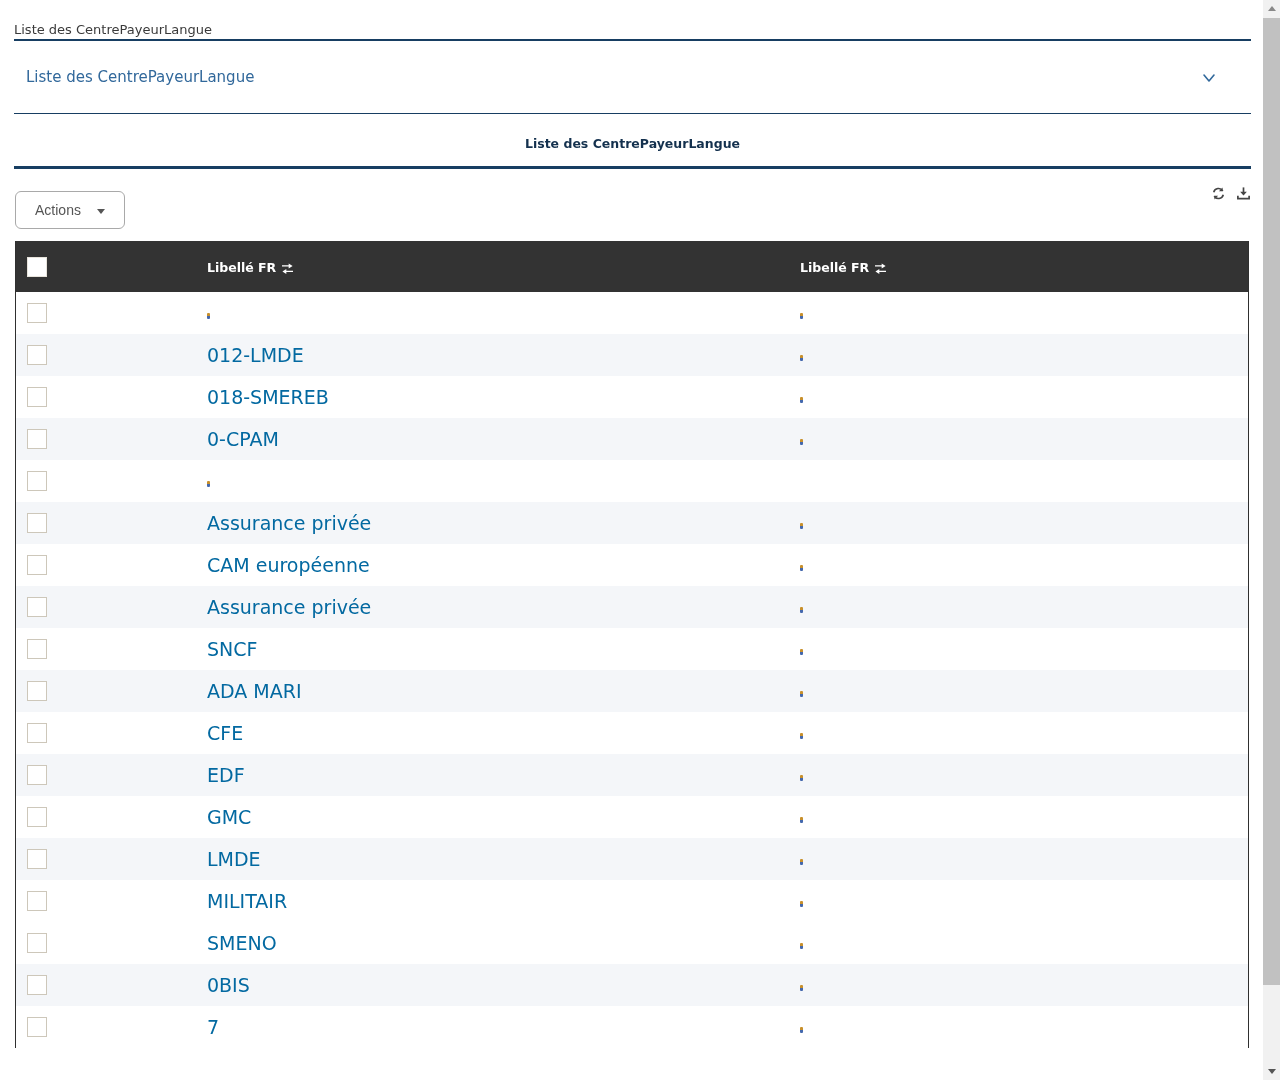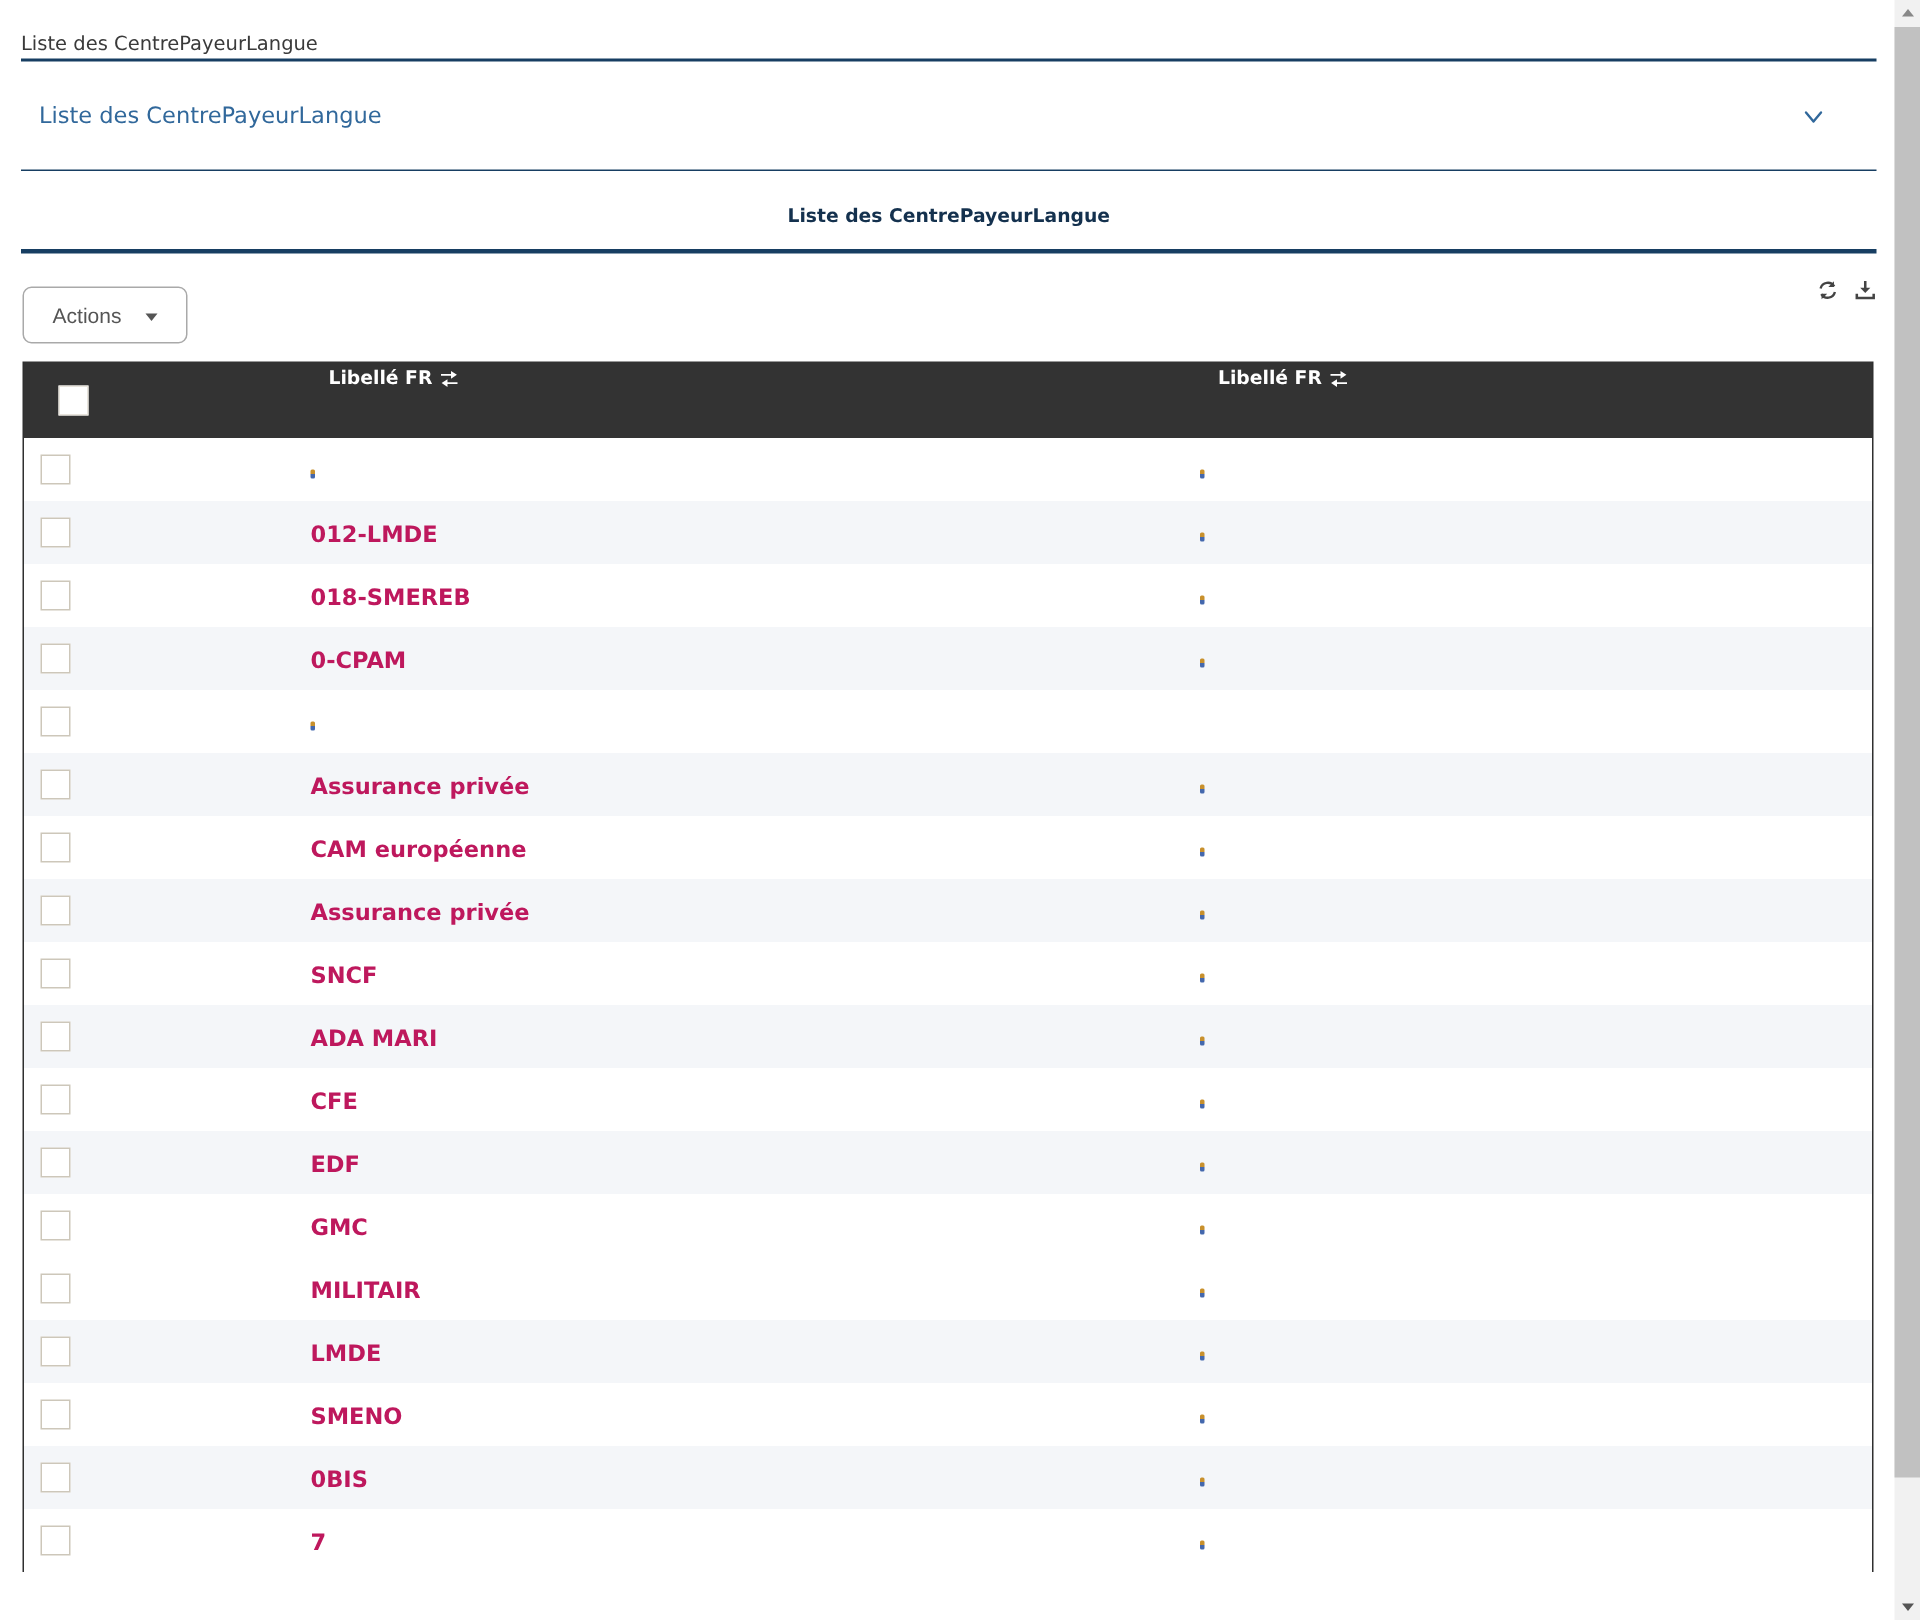--- a/index.html
+++ b/index.html
@@ -31,34 +31,34 @@
                  font-size:14px; color:#555; cursor:pointer; }
   .caret-down { width:0; height:0; border-left:4px solid transparent; border-right:4px solid transparent;
                 border-top:5px solid #555; margin-top:2px; }
   .tool-icon { position:absolute; width:15px; height:15px; cursor:pointer; }
   .refresh-icon { left:1211px; top:186px; }
   .download-icon { left:1236px; top:186px; }
 
   
   .grid { position:absolute; left:15px; top:241px; width:1234px;
           border-left:1px solid #2f2f2f; border-right:1px solid #2f2f2f; }
-  .ghead { display:flex; height:51px; background:#333333; color:#ffffff;padding-left:12px; }
+  .ghead { display:flex; align-items:center; height:51px; background:#333333; color:#ffffff; }
   .gcol-cb  { width:184px; flex:0 0 184px; display:flex; align-items:center; }
   .gcol-1   { width:593px; flex:0 0 593px; padding-left:7px; }
   .gcol-2   { flex:1 1 auto; padding-left:7px; }
   .head-label { font-size:12.5px; font-weight:bold; display:inline-flex; align-items:center; gap:5px; }
   .sort-icon { display:inline-block; width:13px; height:11px; }
 
   .cb { width:20px; height:20px; background:#ffffff; margin-left:11px; display:inline-block; cursor:pointer; }
   .cb-head { border:1px solid #e8e4dc; }
   .cb-body { border:1px solid #cdc7ba; }
 
   .trow { display:flex; align-items:center; height:42px; background:#ffffff; }
   .trow.alt { background:#f4f6f9; }
-  .cell-text { font-size:15px; color:#be185d;font-weight:bold; }
+  .cell-text { font-size:19px; color:#0369a1; }
   .dot-icon { display:inline-block; width:3px; height:6px; border-radius:1px;
               background:linear-gradient(180deg,#c8902c 0 45%,#4468ad 55% 100%); }
 
   
   .scrollbar { position:absolute; right:0; top:0; width:17px; height:1080px; background:#f1f1f1; }
   .scroll-btn { position:absolute; left:0; width:17px; height:17px; display:flex;
                 align-items:center; justify-content:center; cursor:pointer; }
   .scroll-btn.up { top:0; }
   .scroll-btn.down { bottom:0; }
   .tri-up { width:0; height:0; border-left:4px solid transparent; border-right:4px solid transparent;
@@ -284,38 +284,38 @@
       <span class="cb cb-body" role="checkbox" aria-checked="false"></span>
     </div>
     <div class="gcol-1">
       <span class="cell-text c1-text">GMC</span>
     </div>
     <div class="gcol-2">
       <span class="cell-text c2-text dot-icon"></span>
     </div>
   </div>
 
+  <div class="trow alt">
+    <div class="gcol-cb">
+      <span class="cb cb-body" role="checkbox" aria-checked="false"></span>
+    </div>
+    <div class="gcol-1">
+      <span class="cell-text c1-text">LMDE</span>
+    </div>
+    <div class="gcol-2">
+      <span class="cell-text c2-text dot-icon"></span>
+    </div>
+  </div>
+
   <div class="trow">
     <div class="gcol-cb">
       <span class="cb cb-body" role="checkbox" aria-checked="false"></span>
     </div>
     <div class="gcol-1">
       <span class="cell-text c1-text">MILITAIR</span>
-    </div>
-    <div class="gcol-2">
-      <span class="cell-text c2-text dot-icon"></span>
-    </div>
-  </div>
-
-  <div class="trow alt">
-    <div class="gcol-cb">
-      <span class="cb cb-body" role="checkbox" aria-checked="false"></span>
-    </div>
-    <div class="gcol-1">
-      <span class="cell-text c1-text">LMDE</span>
     </div>
     <div class="gcol-2">
       <span class="cell-text c2-text dot-icon"></span>
     </div>
   </div>
 
 
   <div class="trow">
     <div class="gcol-cb">
       <span class="cb cb-body" role="checkbox" aria-checked="false"></span>

